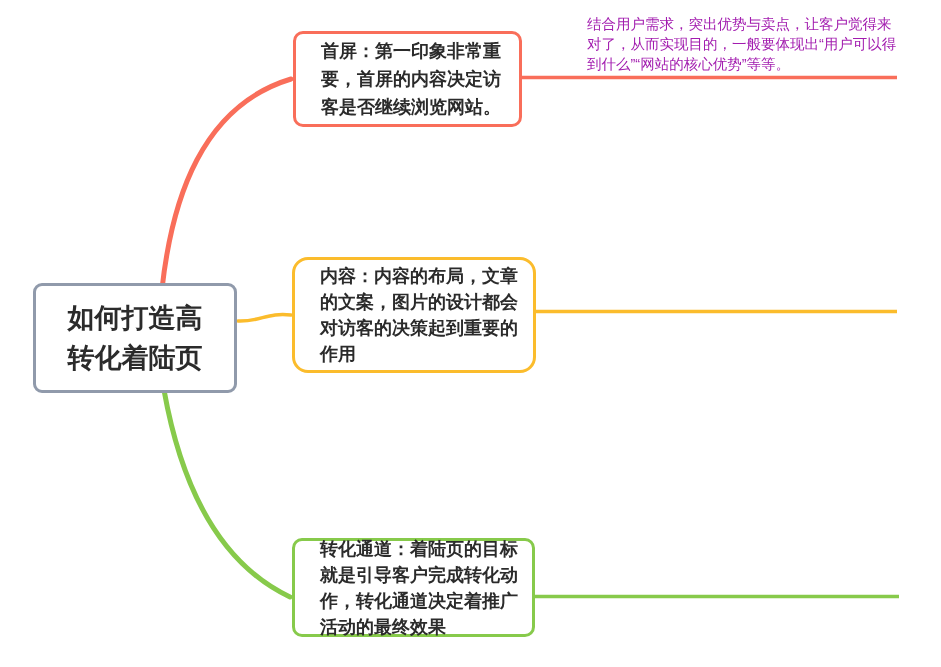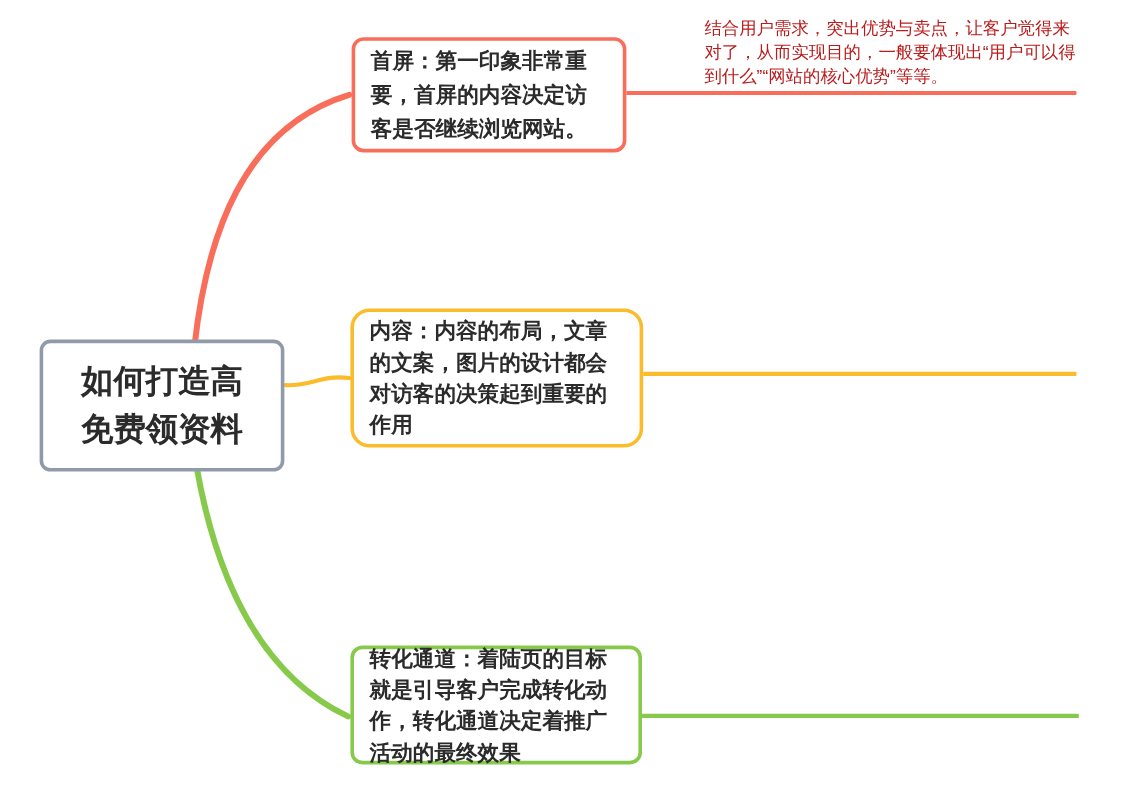--- a/index.html
+++ b/index.html
@@ -35,21 +35,21 @@
     border-radius: 9px;
     font-size: 27px;
     line-height: 40px;
     justify-content: center;
     text-align: center;
   }
   .topic.branch {
     border-width: 3px;
     border-radius: 10px;
     font-size: 18px;
-    padding-left: 13px;
+    padding-left: 25px;
     padding-right: 6px;
   }
   .topic.b-red {
     left: 293px; top: 31px;
     width: 229px; height: 96px;
     border-color: #f96e5a;
     line-height: 28px;
   }
   .topic.b-yellow {
     left: 292px; top: 257px;
@@ -59,21 +59,21 @@
     border-radius: 16px;
   }
   .topic.b-green {
     left: 292px; top: 538px;
     width: 243px; height: 99px;
     border-color: #87ca4b;
     line-height: 26px;
   }
   .note {
     position: absolute;
-    color: #b91c1c;
+    color: #a21caf;
     font-size: 14.5px;
     white-space: pre;
   }
   .note.n-red    { left: 587px; top: 14px;  line-height: 20px; }
   .note.n-yellow { left: 588px; top: 162px; line-height: 18.5px; }
   .note.n-green  { left: 587px; top: 411px; line-height: 18.5px; }
 </style>
 </head>
 <body>
 
@@ -85,21 +85,21 @@
     <path d="M 238 321 C 260 322, 268 312, 291 315" fill="none" stroke-width="3.5" stroke-linecap="round" stroke="#fbbc2c"></path>
     <path d="M 164 390 C 179 474, 212 560, 290 597" fill="none" stroke-width="5" stroke-linecap="round" stroke="#87ca4b"></path>
 
     <line x1="522" y1="77.5" x2="897" y2="77.5" stroke-width="3.5" stroke="#f96e5a"></line>
     <line x1="536" y1="311.5" x2="897" y2="311.5" stroke-width="3.5" stroke="#fbbc2c"></line>
     <line x1="535" y1="596.5" x2="899" y2="596.5" stroke-width="3.5" stroke="#87ca4b"></line>
   </svg>
 
   <div class="topic root">
     <span>如何打造高
-免费领资料</span>
+转化着陆页</span>
   </div>
 
   <div class="topic branch b-red">
     <span>首屏：第一印象非常重
 要，首屏的内容决定访
 客是否继续浏览网站。</span>
   </div>
 
   <div class="topic branch b-yellow">
     <span>内容：内容的布局，文章

